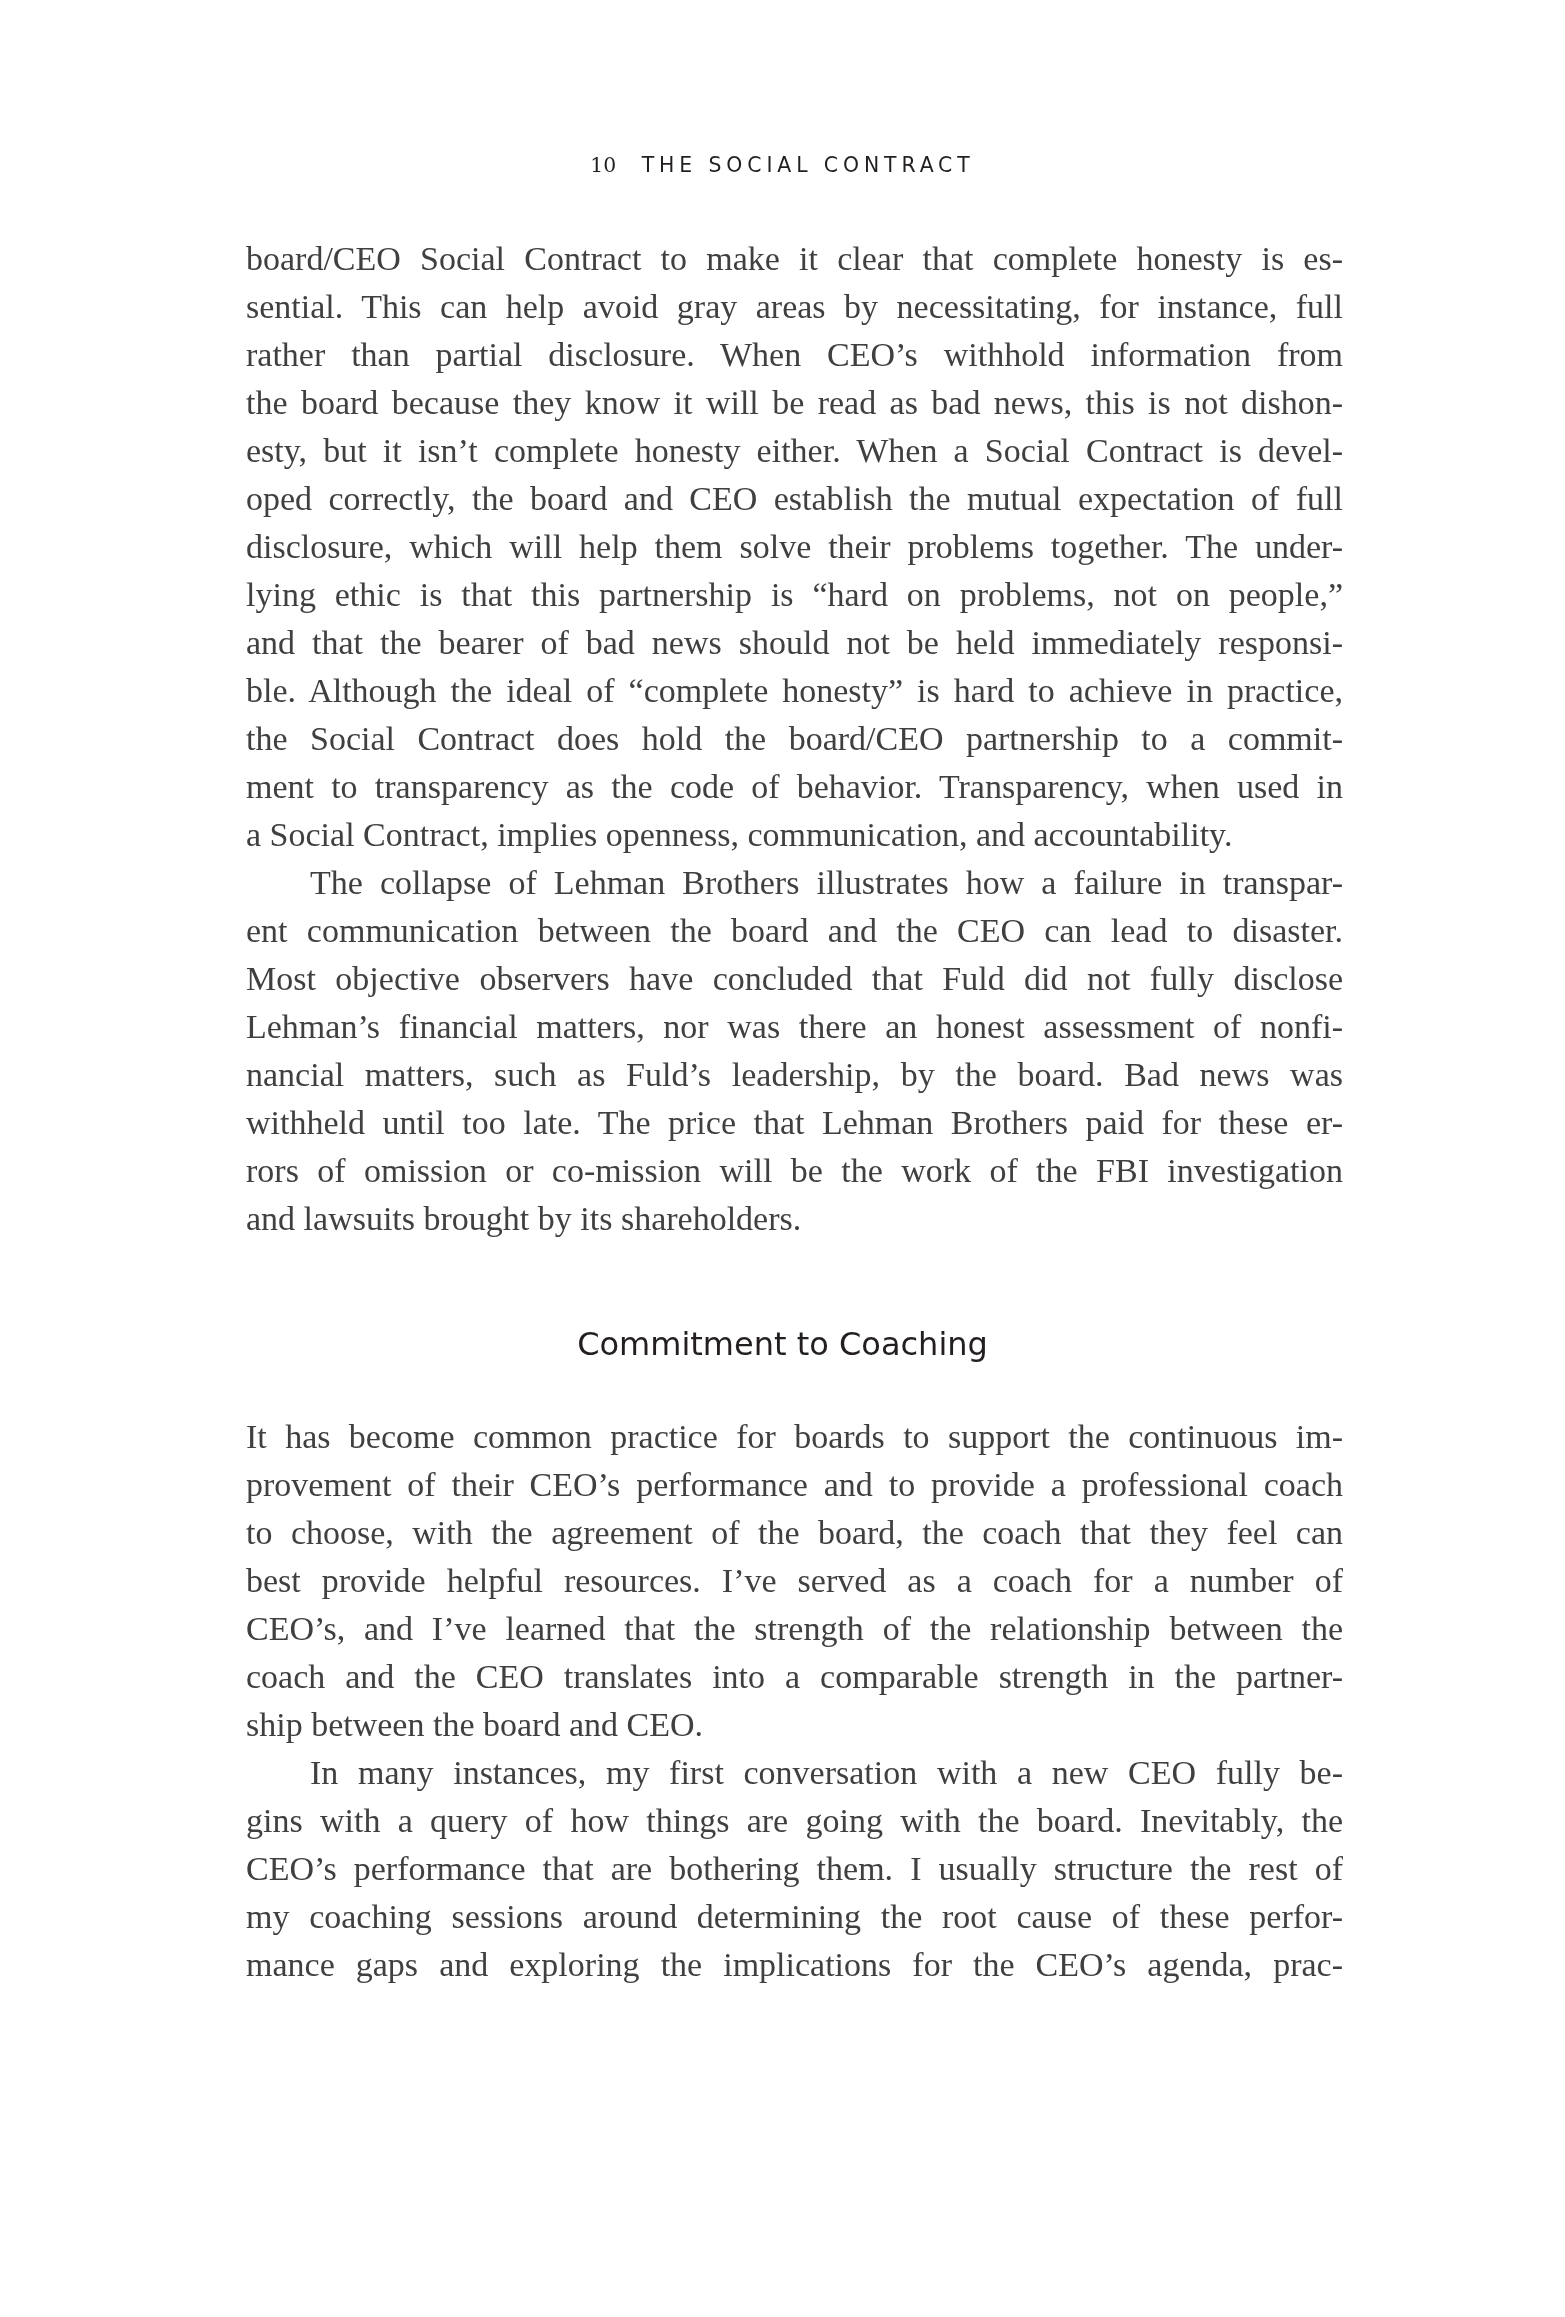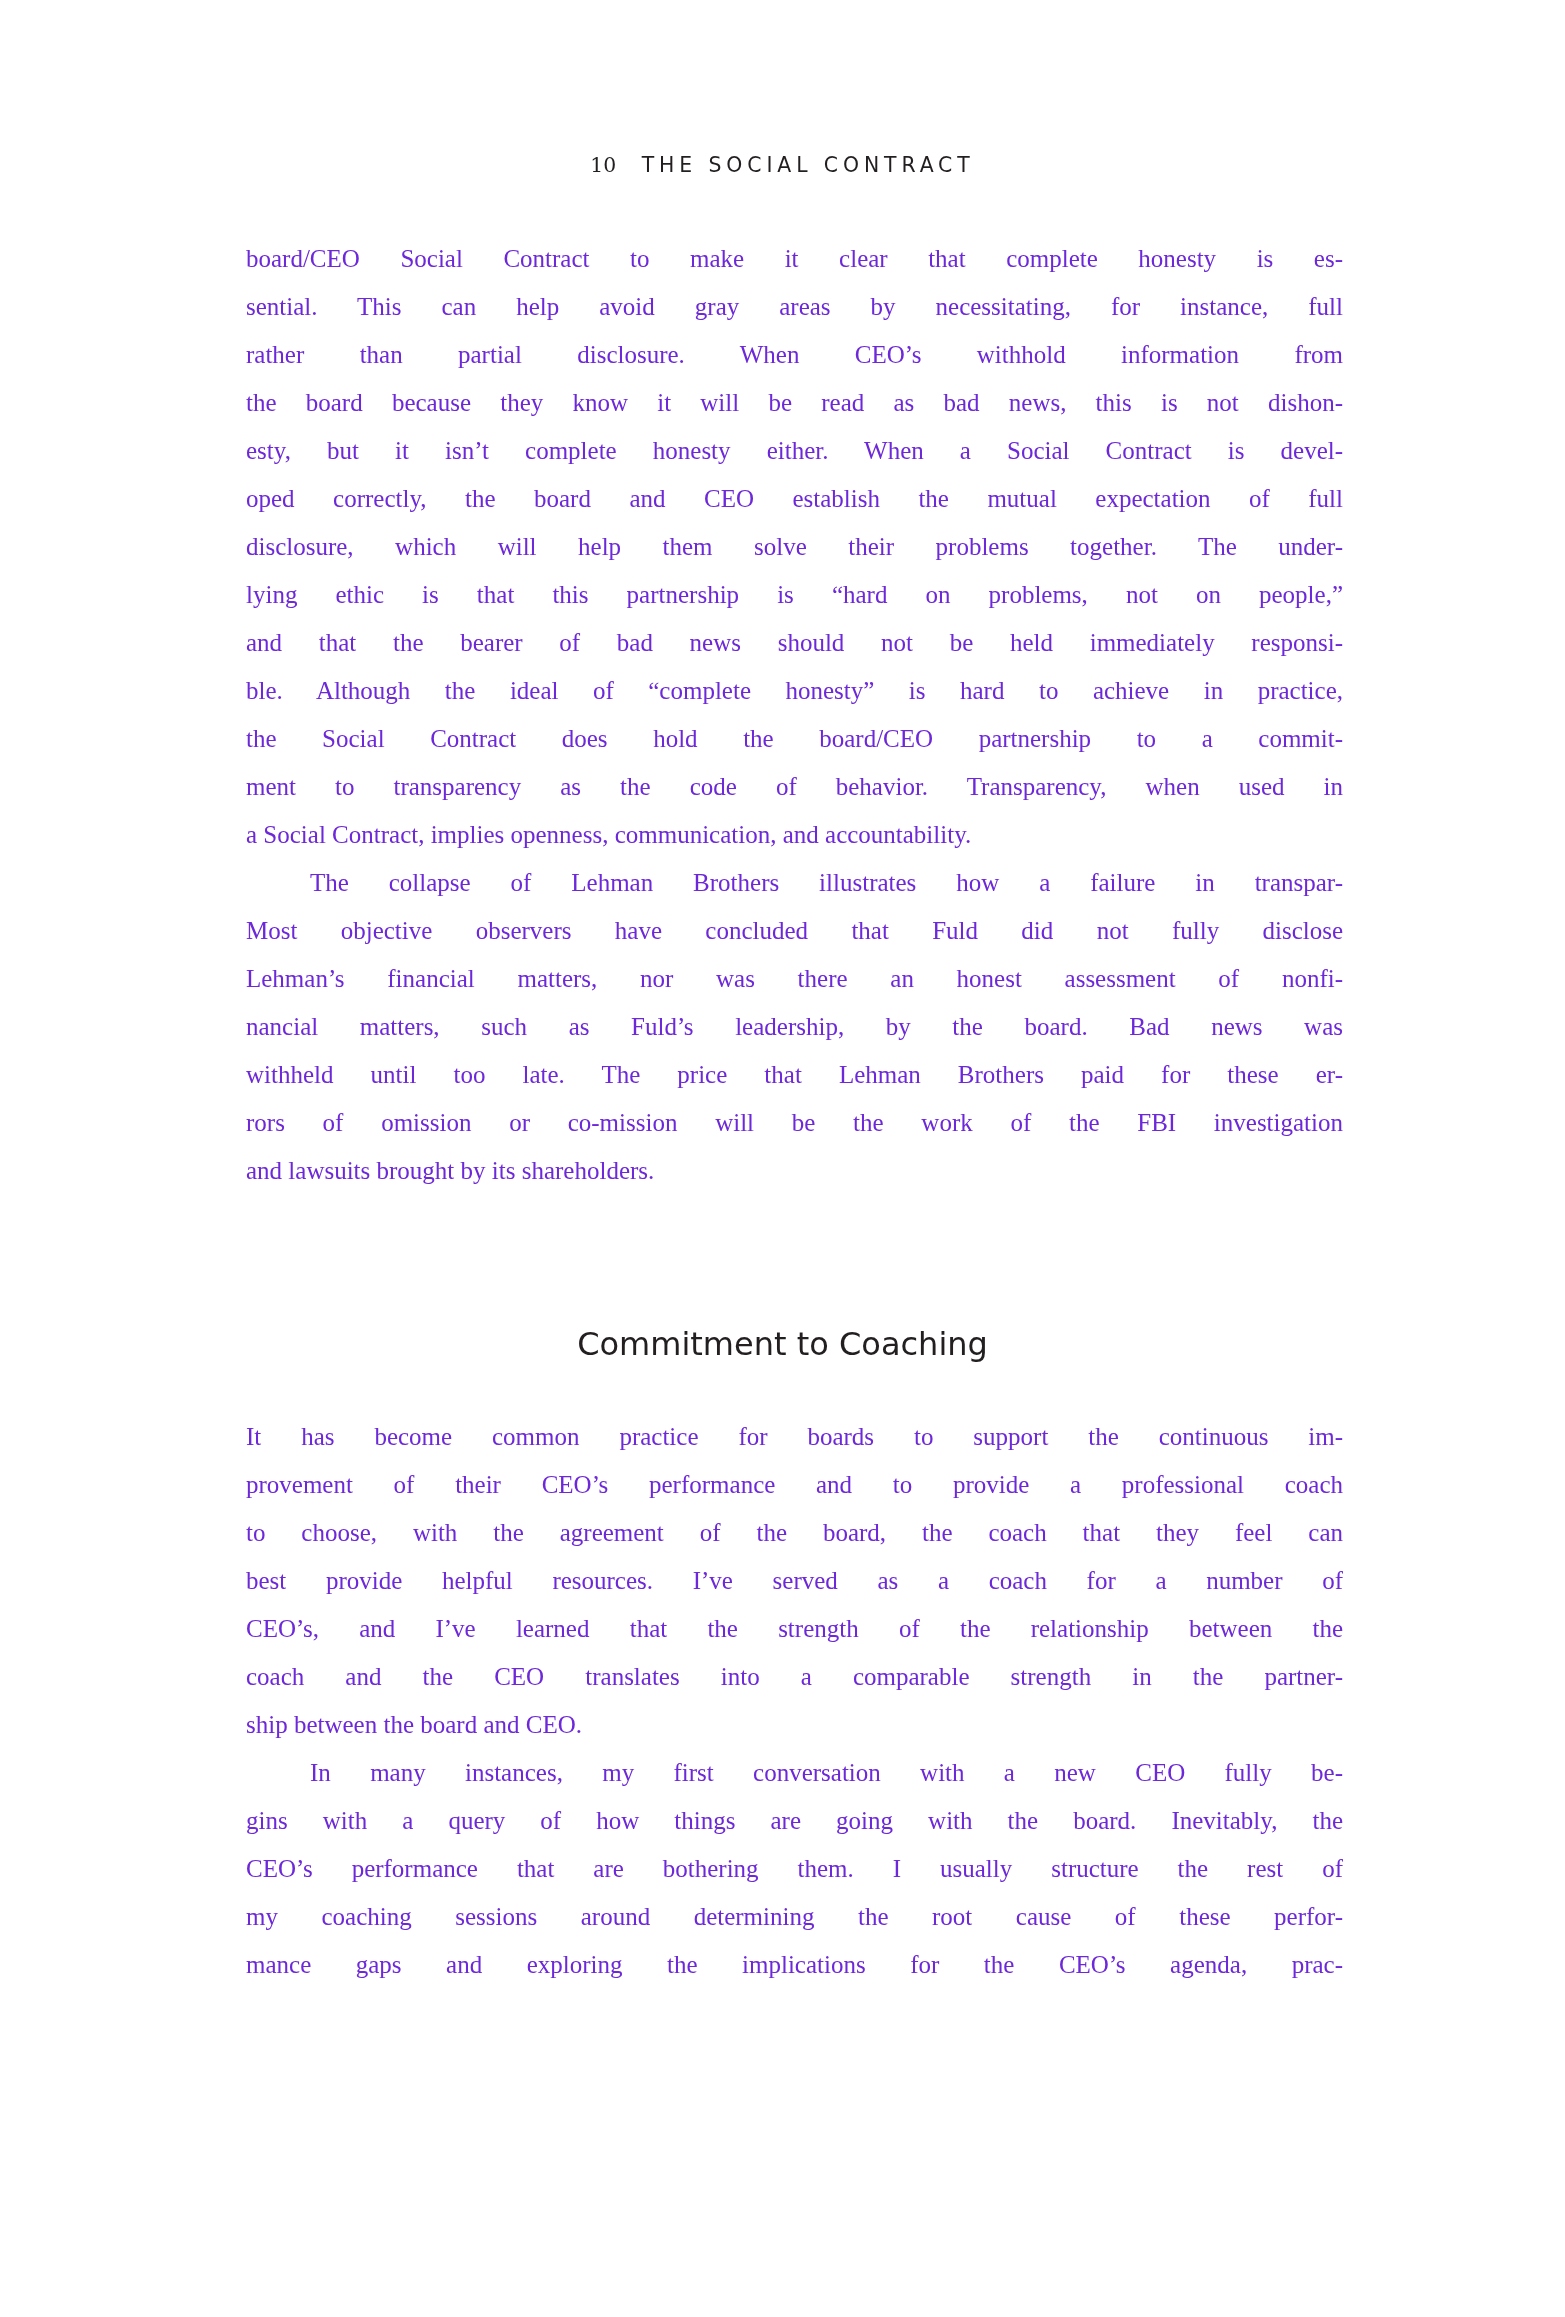--- a/index.html
+++ b/index.html
@@ -29,23 +29,23 @@
       font-family: "DejaVu Serif", serif;
       letter-spacing: 0;
       margin-right: 14px;
       font-size: 20.4px;
     }
     .text-block {
       position: absolute;
       left: 246px;
       width: 1097px;
       font-family: "Liberation Serif", serif;
-      font-size: 25px;
+      font-size: 34px;
       line-height: 48px;
-      color: #6d28d9;
+      color: #404040;
     }
     .line {
       display: block;
       height: 48px;
       white-space: nowrap;
       text-align: justify;
       text-align-last: justify;
       overflow: hidden;
     }
     .line.last {
@@ -84,20 +84,21 @@
     <span class="line">disclosure, which will help them solve their problems together. The under-</span>
     <span class="line">lying ethic is that this partnership is “hard on problems, not on people,”</span>
     <span class="line">and that the bearer of bad news should not be held immediately responsi-</span>
     <span class="line">ble. Although the ideal of “complete honesty” is hard to achieve in practice,</span>
     <span class="line">the Social Contract does hold the board/CEO partnership to a commit-</span>
     <span class="line">ment to transparency as the code of behavior. Transparency, when used in</span>
     <span class="line last">a Social Contract, implies openness, communication, and accountability.</span>
   </div>
   <div>
     <span class="line indent">The collapse of Lehman Brothers illustrates how a failure in transpar-</span>
+    <span class="line">ent communication between the board and the CEO can lead to disaster.</span>
     <span class="line">Most objective observers have concluded that Fuld did not fully disclose</span>
     <span class="line">Lehman’s financial matters, nor was there an honest assessment of nonfi-</span>
     <span class="line">nancial matters, such as Fuld’s leadership, by the board. Bad news was</span>
     <span class="line">withheld until too late. The price that Lehman Brothers paid for these er-</span>
     <span class="line">rors of omission or co-mission will be the work of the FBI investigation</span>
     <span class="line last">and lawsuits brought by its shareholders.</span>
   </div>
 </div>
 
 <div class="section-heading">Commitment to Coaching</div>

